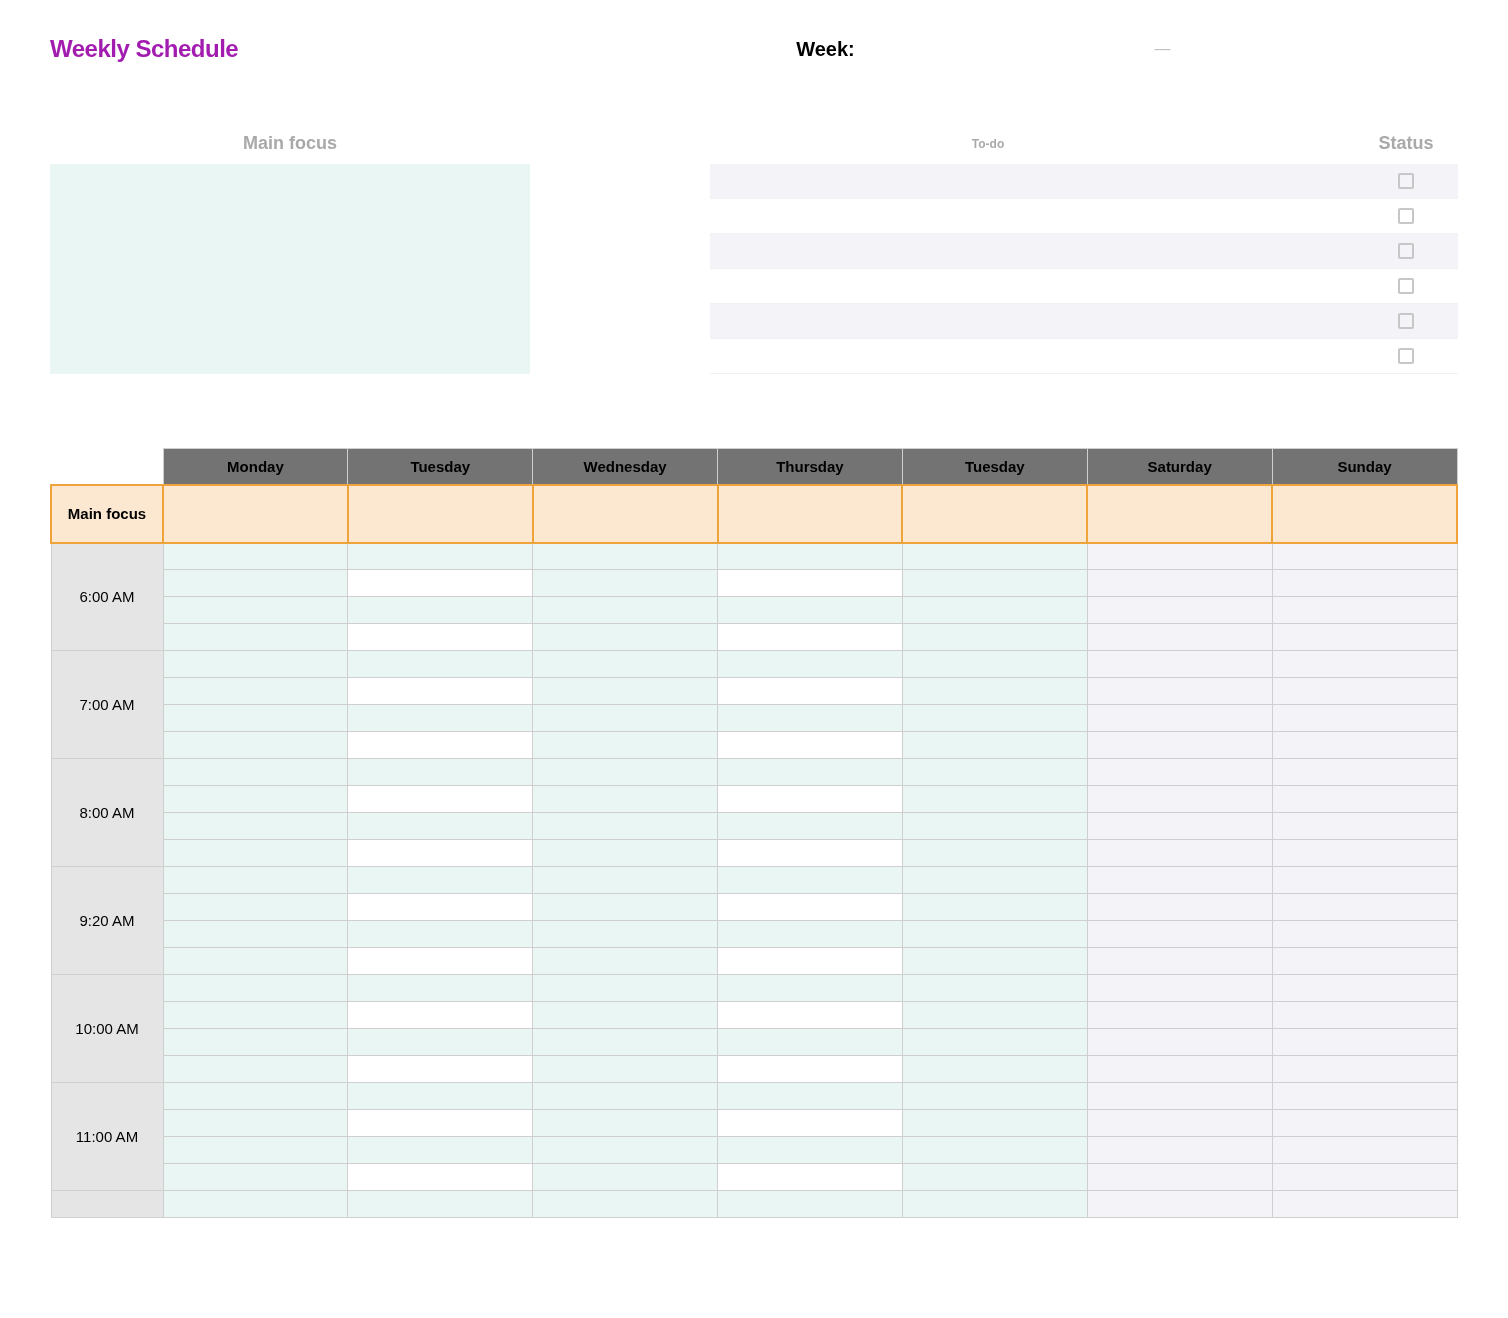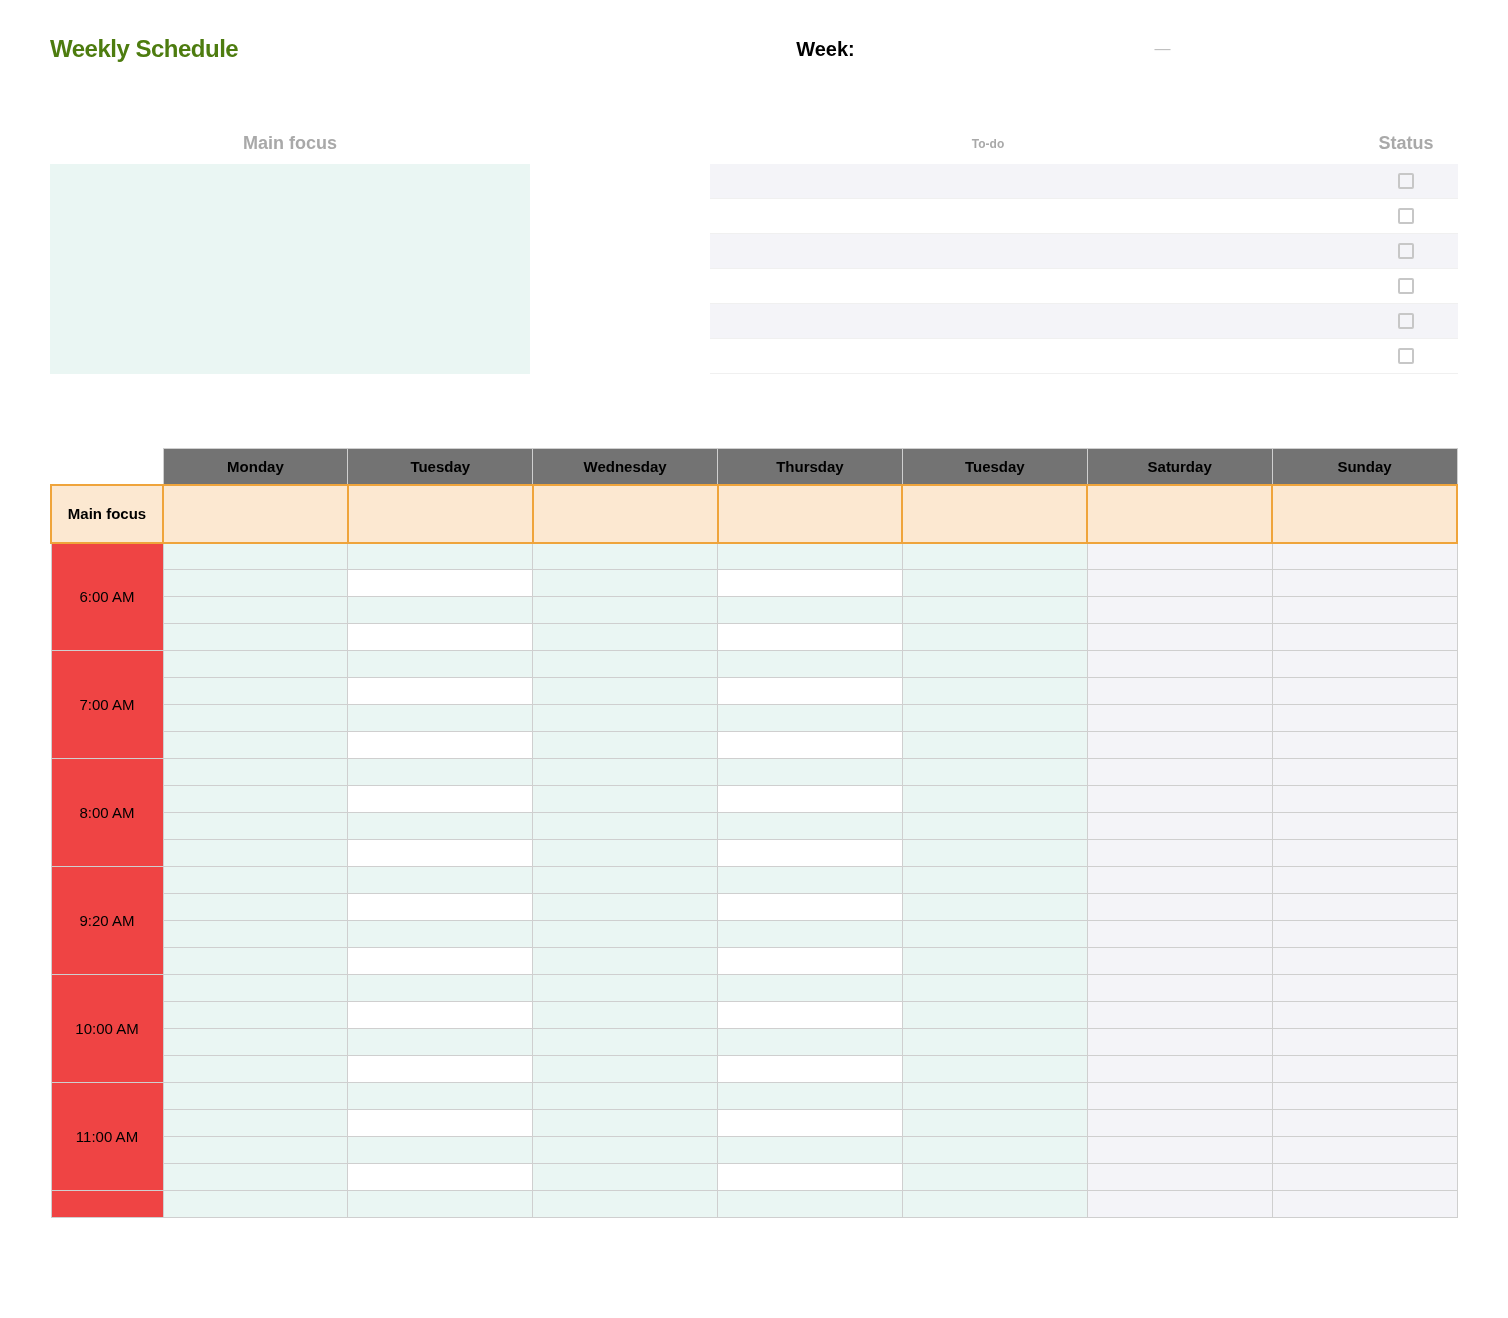--- a/index.html
+++ b/index.html
@@ -15,21 +15,21 @@
     padding: 35px 50px 0 50px;
   }
   .header-row {
     display: flex;
     align-items: center;
     margin-bottom: 70px;
   }
   .title {
     font-size: 24px;
     font-weight: 800;
-    color: #4d7c0f;
+    color: #a21caf;
     letter-spacing: -0.5px;
     flex: 0 0 53%;
   }
   .week-label-wrap {
     display: flex;
     align-items: center;
     gap: 12px;
     flex: 1;
     justify-content: space-between;
   }
@@ -157,21 +157,21 @@
   .focus-row td, .focus-row th {
     background: #fce8d1;
     border: 2px solid #efa43b;
     height: 58px;
   }
   .focus-row .row-label {
     font-weight: 700;
     font-size: 15px;
   }
   .time-label {
-    background: #ef4444;
+    background: #e5e5e5;
     font-weight: 500;
     font-size: 15px;
   }
   .slot {
     height: 27px;
   }
   .mint { background: #eaf6f3; }
   .white { background: #ffffff; }
   .weekend { background: #f4f4f8; }
   .corner-blank {

